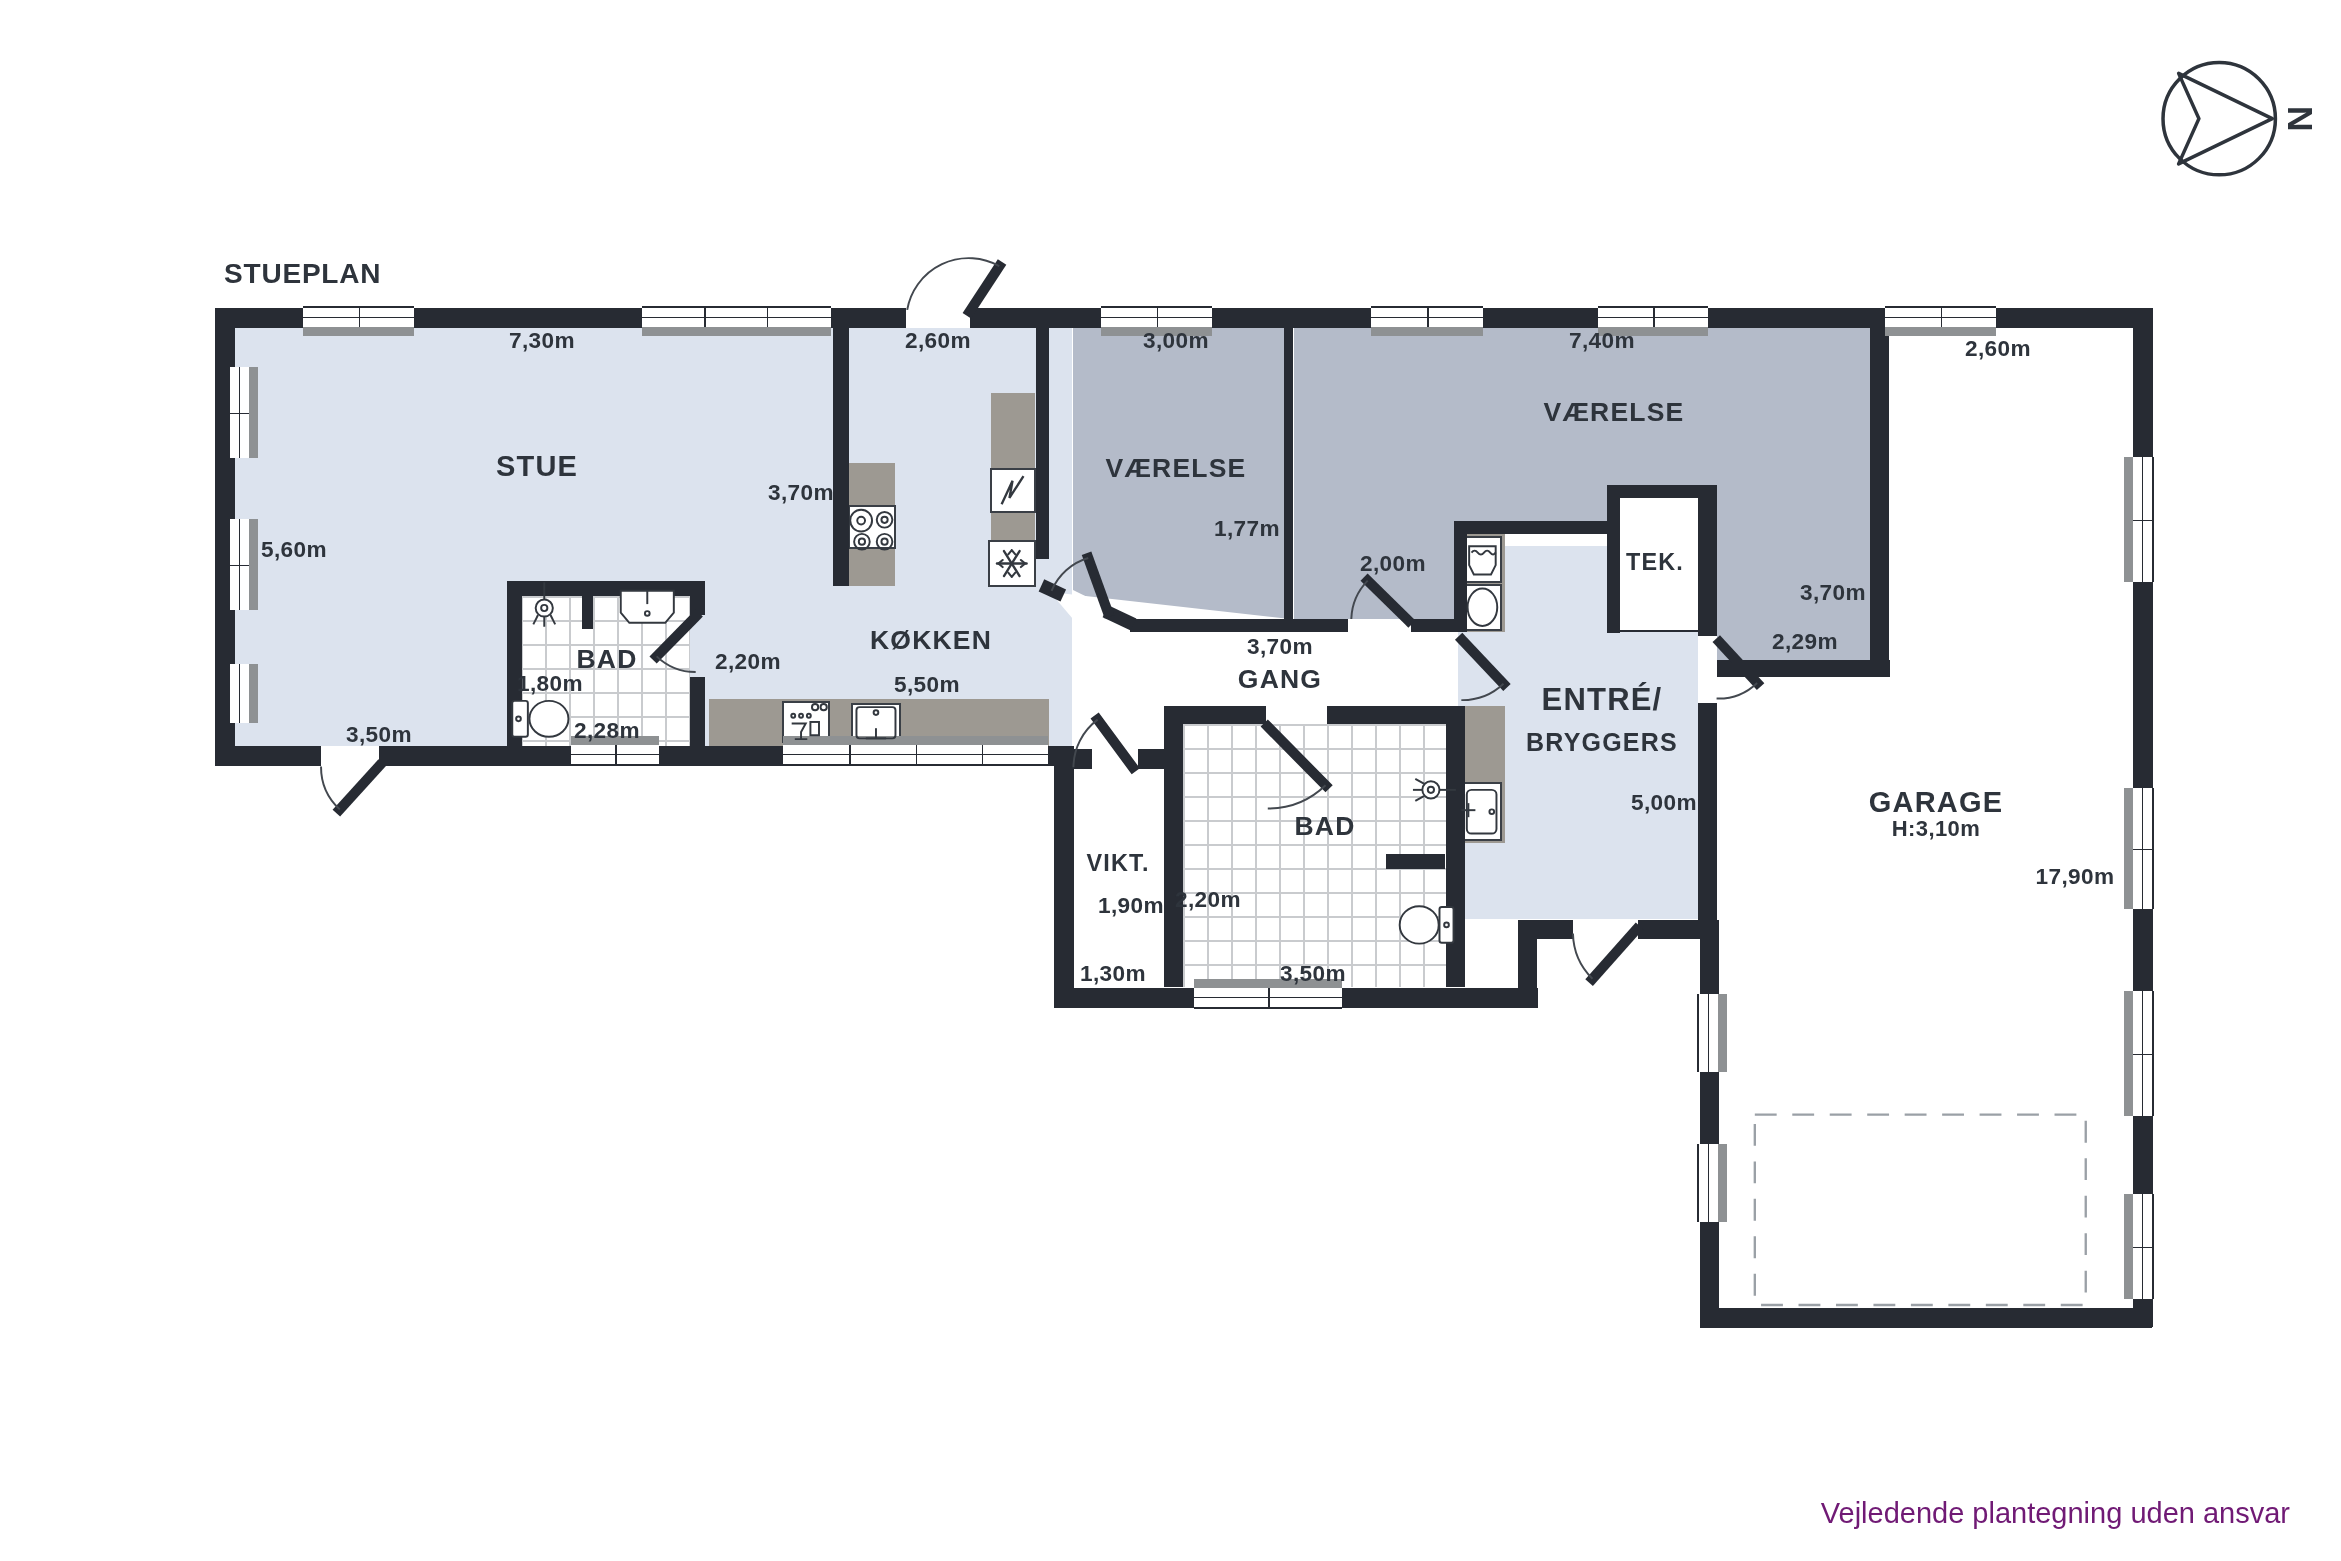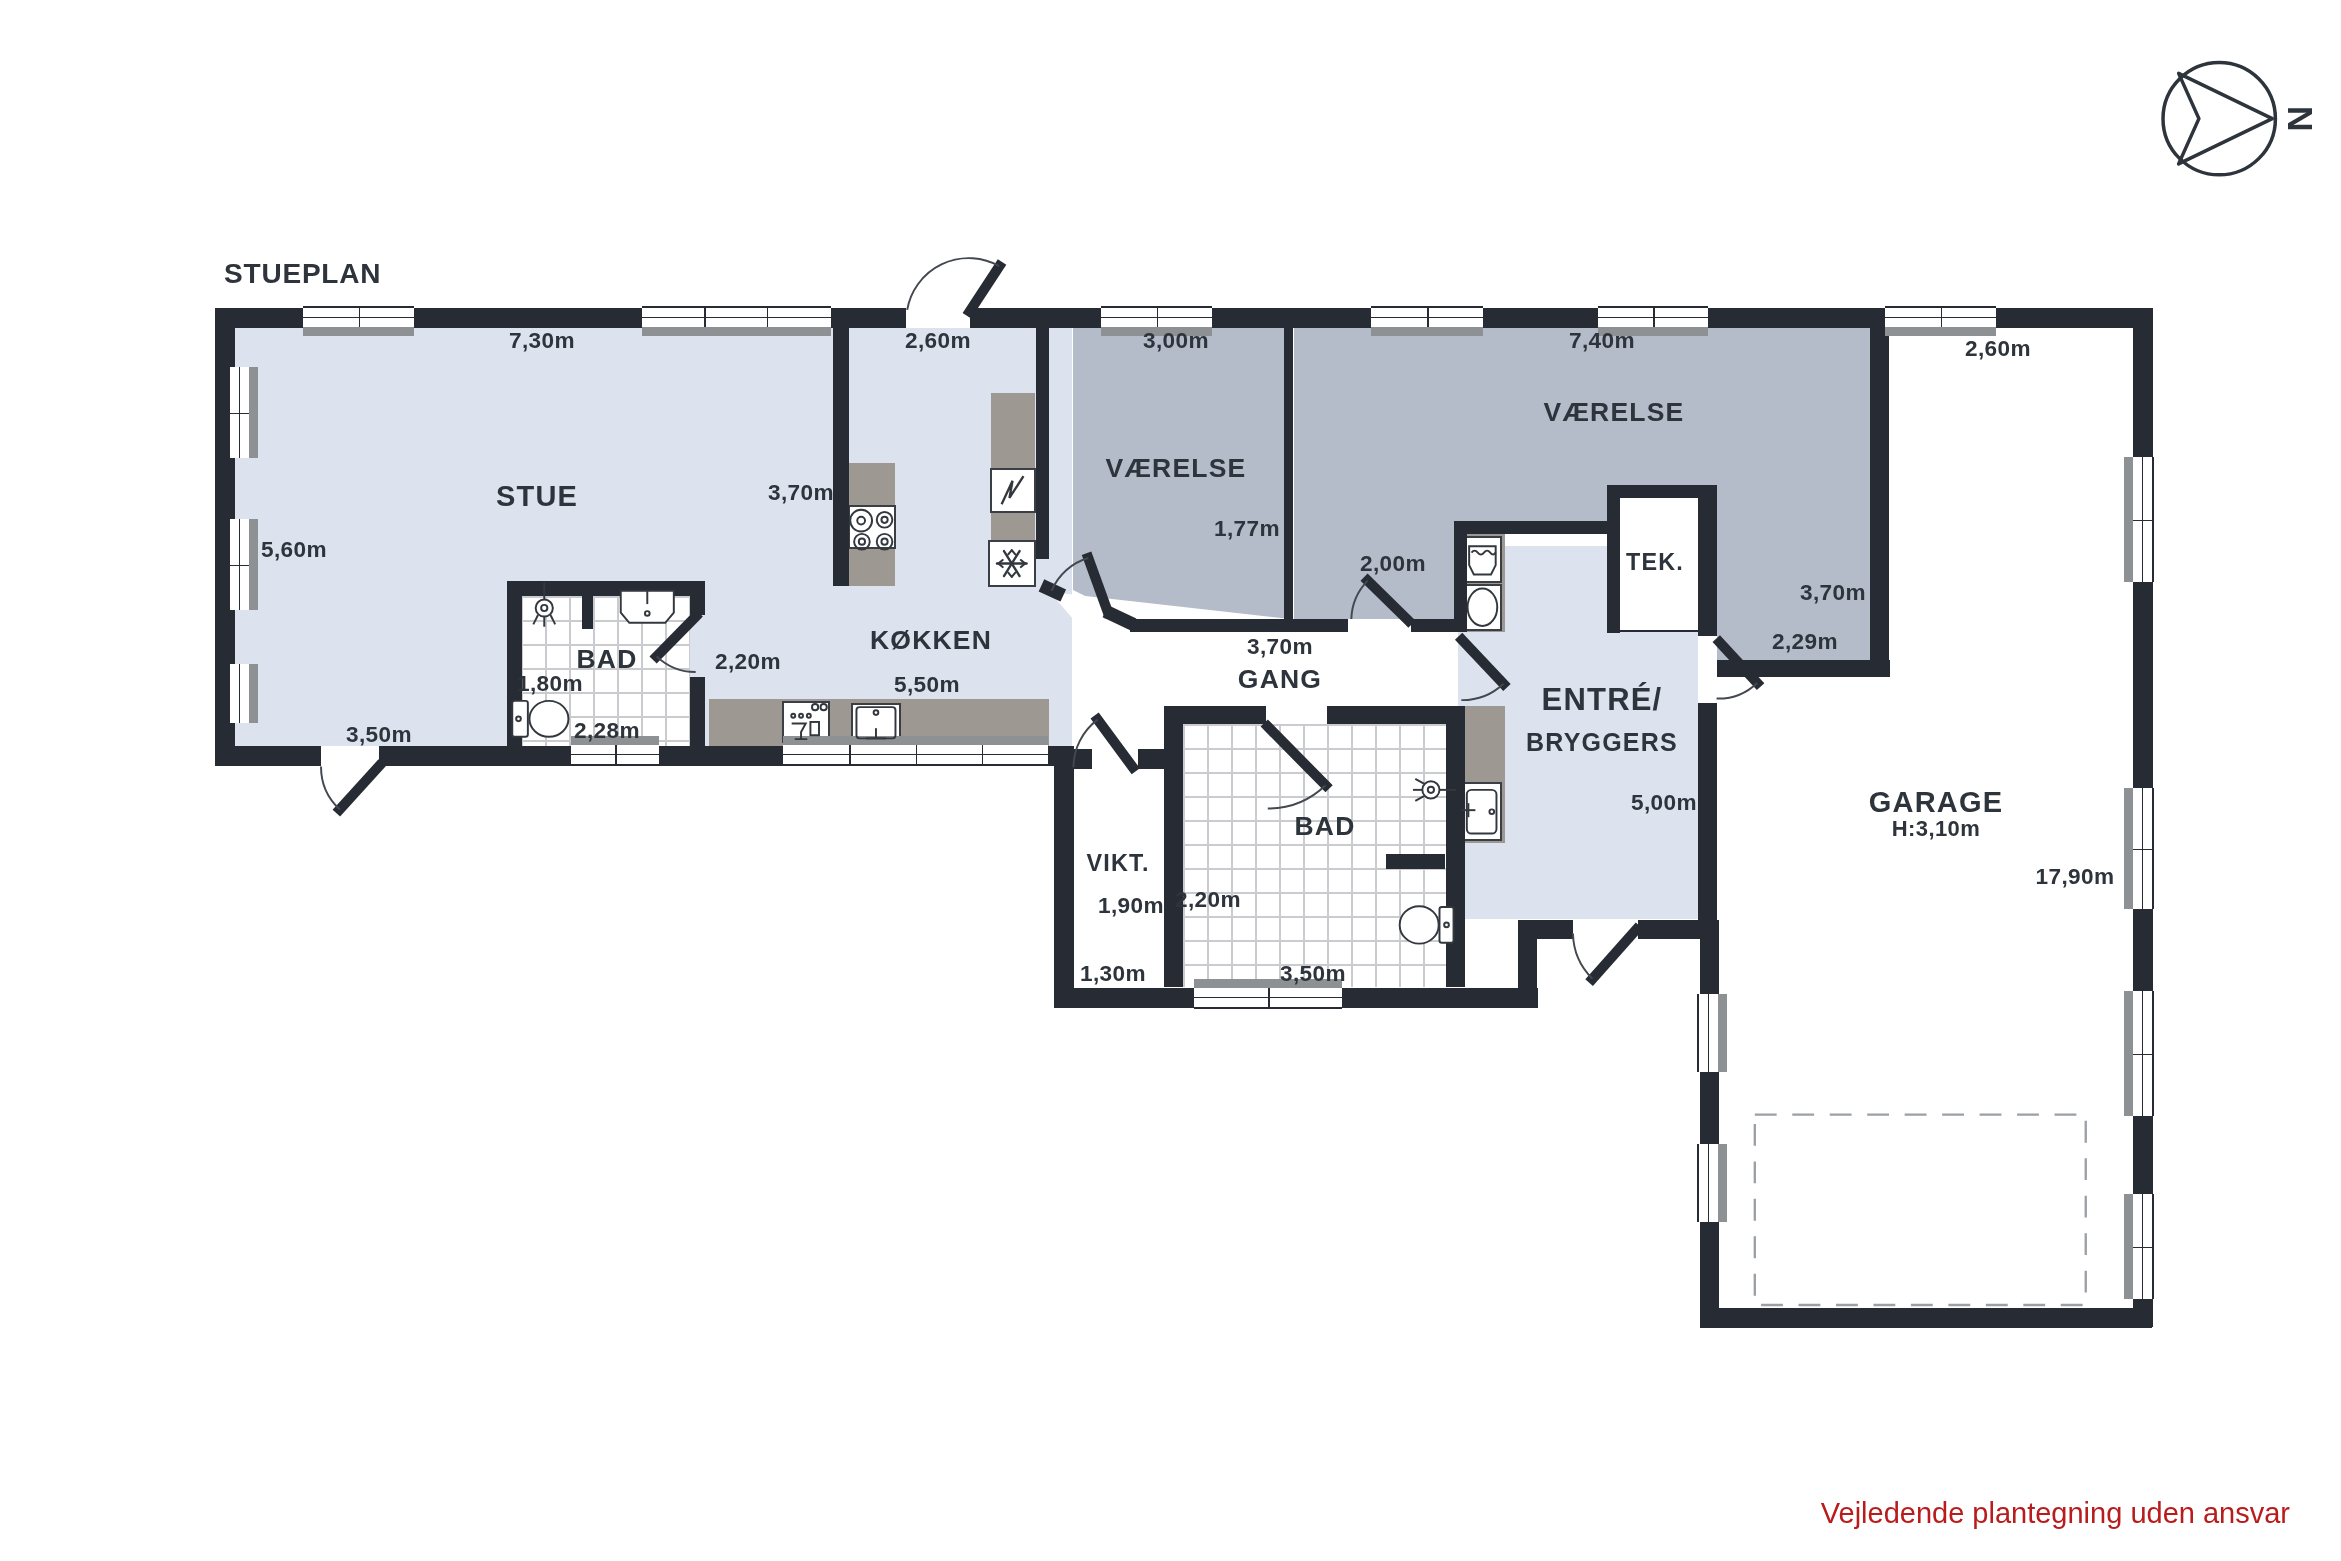--- a/index.html
+++ b/index.html
@@ -28,21 +28,21 @@
   .sill-t{position:absolute;left:0;right:0;bottom:100%;height:8.6px;background:#8e9193;}
   .sill-r{position:absolute;top:0;bottom:0;left:100%;width:8.6px;background:#8e9193;}
   .sill-l{position:absolute;top:0;bottom:0;right:100%;width:8.6px;background:#8e9193;}
   .lbl{position:absolute;transform:translate(-50%,-50%);color:#2e343c;font-size:22.6px;
        font-weight:600;white-space:nowrap;letter-spacing:0.4px;}
   .room{position:absolute;transform:translate(-50%,-50%);color:#2e343c;font-size:26.5px;
         font-weight:700;white-space:nowrap;letter-spacing:1.2px;}
   .room.big{font-size:29px;}
   .room.small{font-size:23.4px;}
   .title{position:absolute;color:#2e343c;font-size:28px;font-weight:700;letter-spacing:0.8px;}
-  .disclaimer{position:absolute;color:#b91c1c;font-size:29px;font-weight:400;}
+  .disclaimer{position:absolute;color:#701a75;font-size:29px;font-weight:400;}
   svg.overlay{position:absolute;left:0;top:0;pointer-events:none;}
 </style>
 </head>
 <body>
 
 <div class="canvas">
 
   <div class="floor-light" style="left:234px;top:328px;width:838px;height:418px;"></div>
   <div class="floor-light" style="left:1073px;top:328px;width:0px;height:0px;"></div>
   <div class="floor-grey" style="left:1073px;top:328px;width:212px;height:291px;
@@ -322,21 +322,21 @@
     <g>
       <circle cx="2843" cy="152" r="72" fill="none" stroke="#2e343c" stroke-width="4.5"></circle>
       <path d="M 2791 94 L 2911 152 L 2791 210 L 2817 152 Z" fill="none" stroke="#2e343c" stroke-width="4.5" stroke-linejoin="round"></path>
       <text x="0" y="0" transform="translate(2946,152) rotate(90)" text-anchor="middle" dominant-baseline="central" font-size="46" font-weight="bold" fill="#2e343c" font-family="Liberation Sans, DejaVu Sans, sans-serif">N</text>
     </g>
   </svg>
 
   <span class="title" style="left:224px;top:258px;">STUEPLAN</span>
   <span class="disclaimer" style="right:52px;top:1497px;">Vejledende plantegning uden ansvar</span>
 
-  <span class="room big" style="left:537px;top:496px;">STUE</span>
+  <span class="room big" style="left:537px;top:466px;">STUE</span>
   <span class="room" style="left:931px;top:640px;">KØKKEN</span>
   <span class="room" style="left:607px;top:659px;">BAD</span>
   <span class="room" style="left:1176px;top:468px;">VÆRELSE</span>
   <span class="room" style="left:1614px;top:412px;">VÆRELSE</span>
   <span class="room" style="left:1280px;top:679px;">GANG</span>
   <span class="room small" style="left:1118px;top:863px;">VIKT.</span>
   <span class="room" style="left:1325px;top:826px;">BAD</span>
   <span class="room" style="left:1602px;top:700px;font-size:31px;">ENTRÉ/</span>
   <span class="room" style="left:1602px;top:742px;font-size:25px;">BRYGGERS</span>
   <span class="room small" style="left:1655px;top:562px;">TEK.</span>

